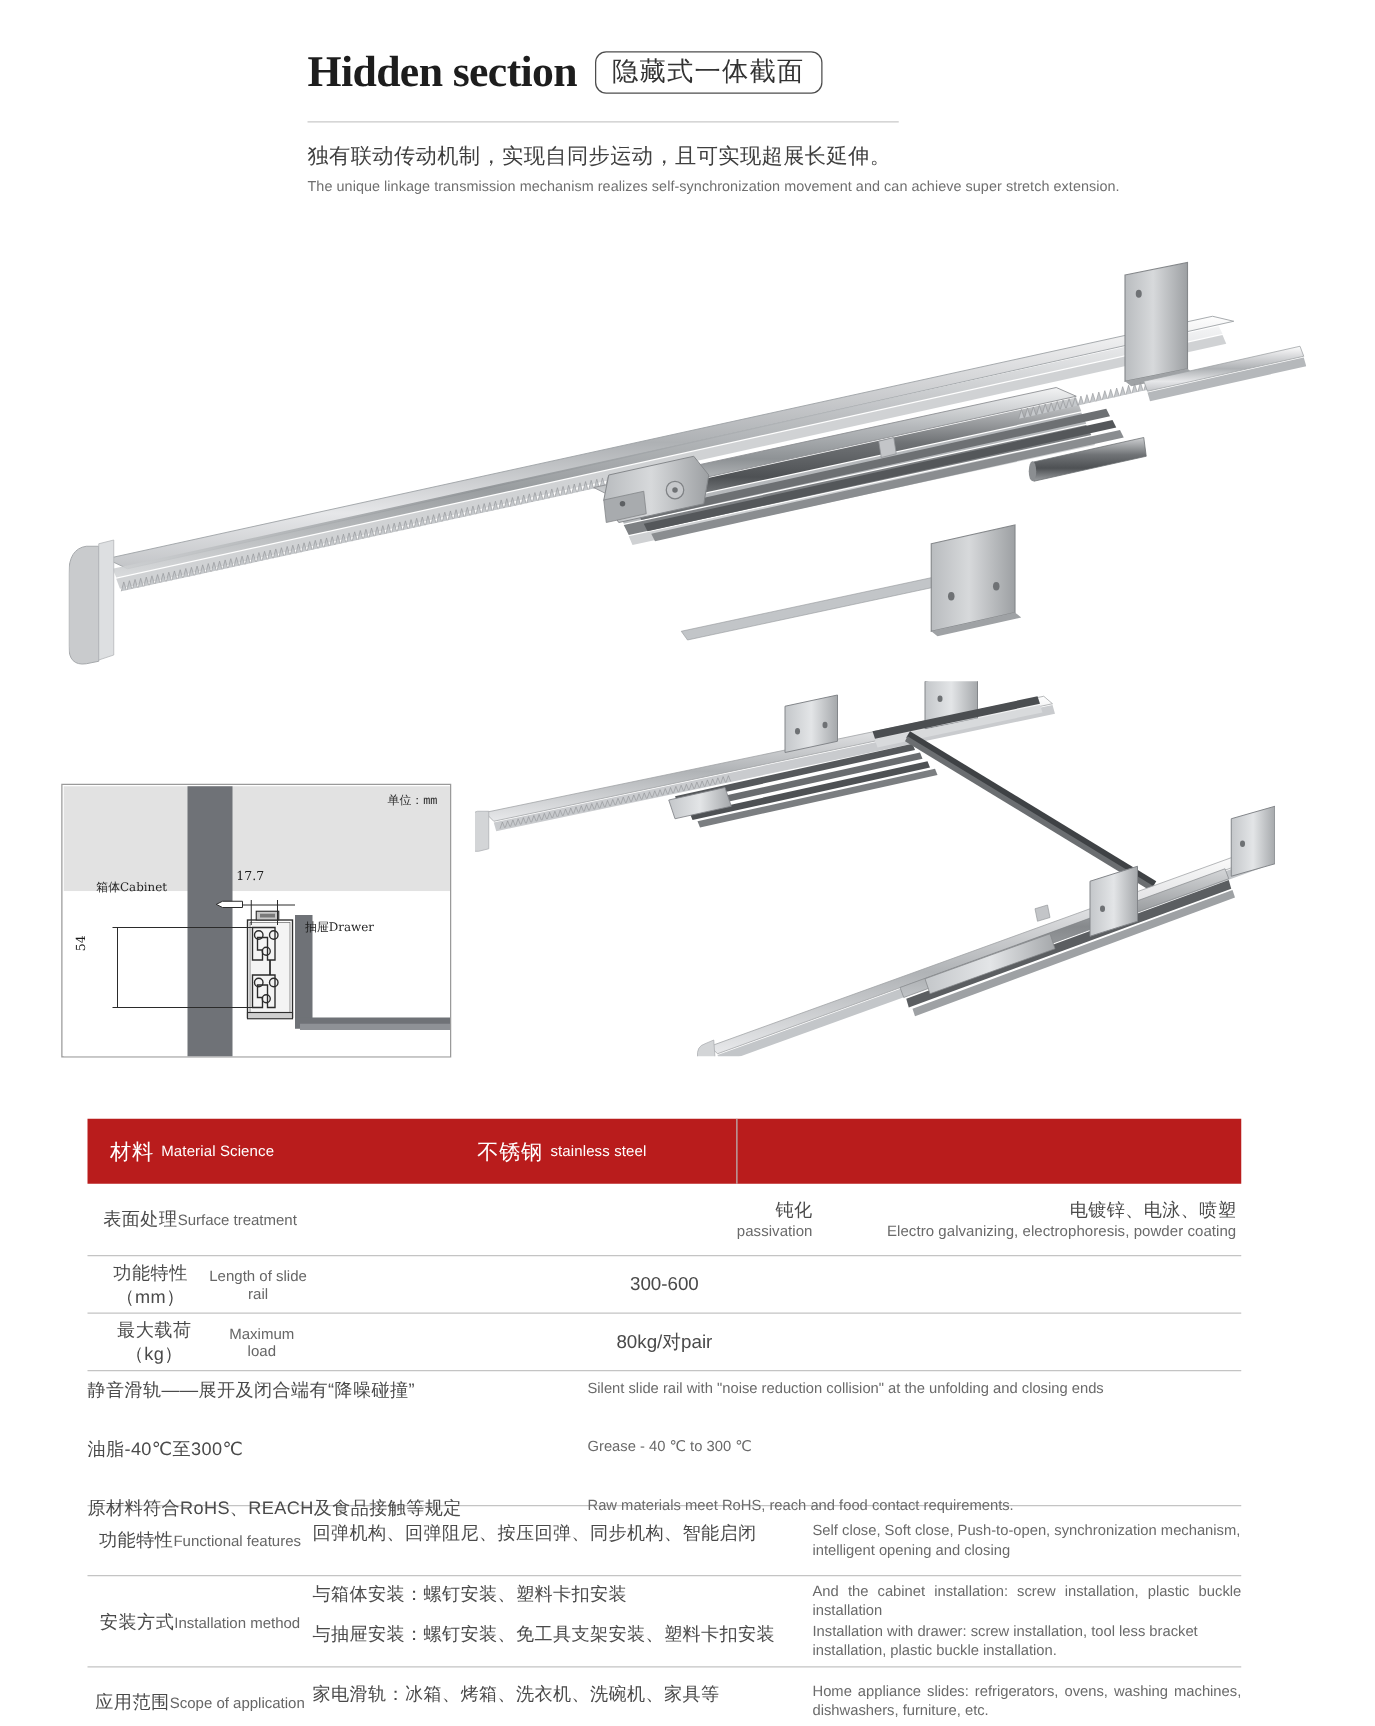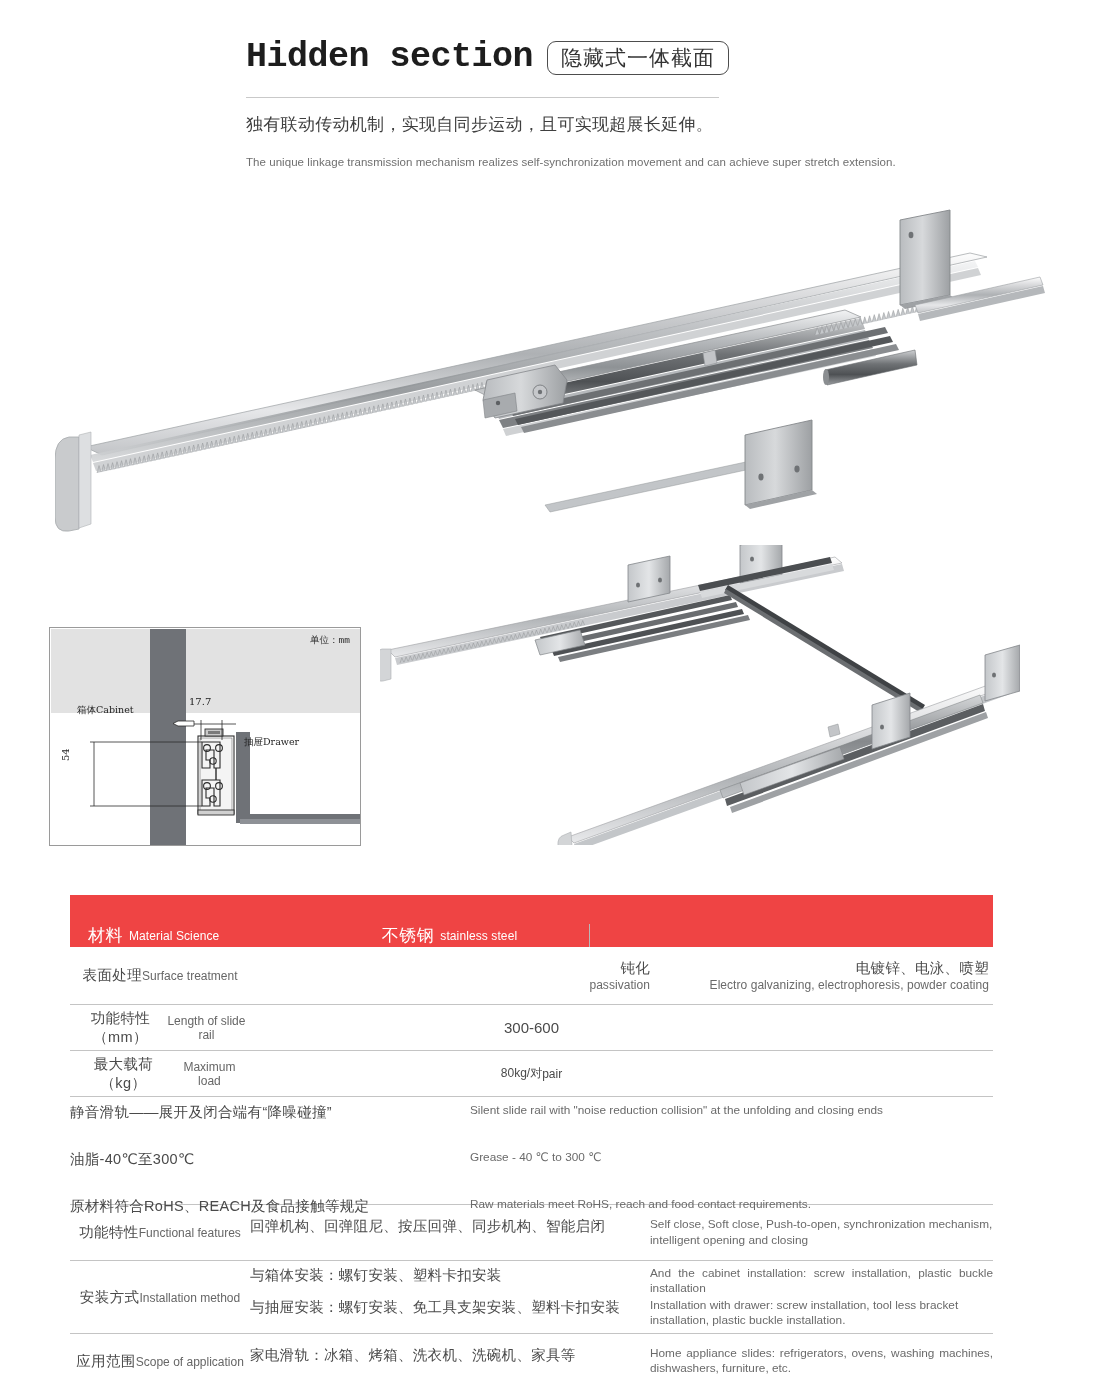--- a/index.html
+++ b/index.html
@@ -11,32 +11,32 @@
     overflow: hidden;
   }
   .page { position: relative; width: 1100px; height: 1381px; }
 
   
   .header { position: absolute; left: 246px; top: 40px; width: 720px; }
   .title-row { display: flex; align-items: center; gap: 14px; }
   .title-main {
     font-size: 35px; font-weight: bold; color: #1d1d1d;
     letter-spacing: -0.5px; line-height: 1;
-    font-family: Liberation Mono, monospace;
+    font-family: Liberation Serif, serif;
   }
   .title-badge {
     border: 1.6px solid #4d4d4d; border-radius: 9px;
     padding: 5px 13px 6px; font-size: 21px; color: #333;
     line-height: 1; letter-spacing: 1px;
   }
   .rule-under-title {
     margin-top: 22px; width: 473px; height: 1px; background: #c9c9c9;
   }
   .sub-cn { margin-top: 15px; font-size: 17px; color: #3f3f3f; letter-spacing: 0.3px; }
-  .sub-en { margin-top: 20px; font-size: 11.5px; color: #6f6f6f; letter-spacing: 0.05px; }
+  .sub-en { margin-top: 8px; font-size: 11.5px; color: #6f6f6f; letter-spacing: 0.05px; }
 
   
   .hero1 { position: absolute; left: 55px; top: 205px; width: 990px; height: 340px; }
   .hero2 { position: absolute; left: 380px; top: 545px; width: 640px; height: 300px; }
 
   
   .tech-drawing {
     position: absolute; left: 49px; top: 627px;
     width: 312px; height: 219px;
     border: 1px solid #9a9a9a; background: #ffffff;
@@ -67,21 +67,21 @@
   .dim-v {
     position: absolute; left: 10px; top: 133px;
     font-size: 10px; color: #1b1b1b;
     font-family: "DejaVu Serif", "Liberation Serif", serif;
     transform: rotate(-90deg); transform-origin: left top;
   }
 
   
   .spec { position: absolute; left: 70px; top: 895px; width: 960px; }
   .thead {
-    display: flex; width: 923px; height: 52px; background: #ef4444; color: #ffffff; align-items: flex-end;
+    display: flex; width: 923px; height: 52px; background: #b91c1c; color: #ffffff;
   }
   .thead .cell { display: flex; align-items: center; }
   .thead .c1 { width: 240px; padding-left: 18px; }
   .thead .c2 { width: 280px; justify-content: center; border-right: 1px solid #b9b7b7; }
   .thead .c3 { flex: 1; justify-content: center; }
   .h-cn { font-size: 17px; letter-spacing: 0.5px; }
   .h-en { font-size: 12px; margin-left: 6px; letter-spacing: 0.1px; }
 
   .trow { display: flex; width: 923px; border-bottom: 1px solid #c4c4c4; }
   .trow.last { border-bottom: 2px solid #a8a8a8; }
@@ -99,21 +99,21 @@
   .mid.center, .rgt.center { align-items: flex-end; }
 
   .v-cn { font-size: 14.5px; color: #4a4a4a; letter-spacing: 0.3px; }
   .v-en { font-size: 12px; color: #6a6a6a; letter-spacing: 0.05px; }
 
   .span-row { display: flex; width: 923px; border-bottom: 1px solid #c4c4c4; }
   .span-val {
     flex: 1; display: flex; align-items: center; justify-content: center;
     font-size: 15px; color: #4a4a4a; padding-right: 180px;
   }
-  .mixed { font-size: 12px; color: #4a4a4a; }
+  .mixed { font-size: 15px; color: #4a4a4a; }
 
   .feat-line { display: flex; width: 100%; }
   .feat-cn { width: 400px; flex-shrink: 0; font-size: 14.5px; color: #4a4a4a; letter-spacing: 0.3px; }
   .feat-en { flex: 1; font-size: 11.8px; color: #6a6a6a; line-height: 1.3; }
   .feat-en.just { text-align: justify; text-align-last: left; }
 </style>
 </head>
 <body>
 
 <div class="page">

